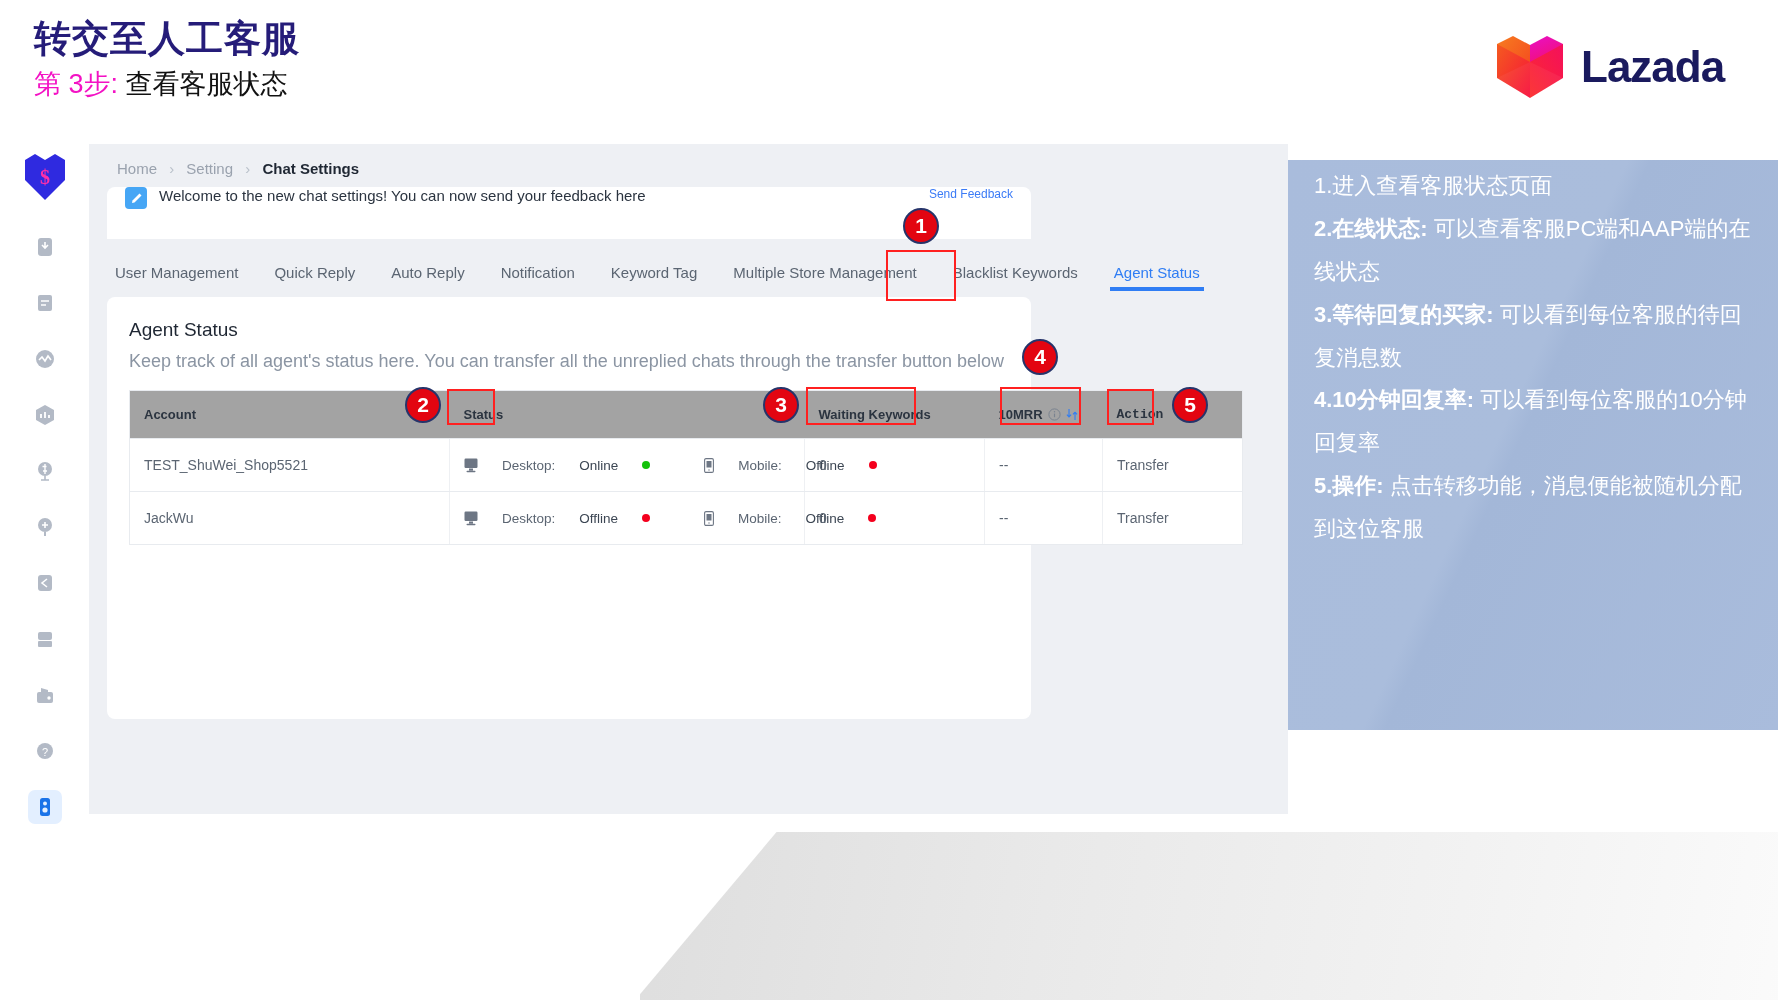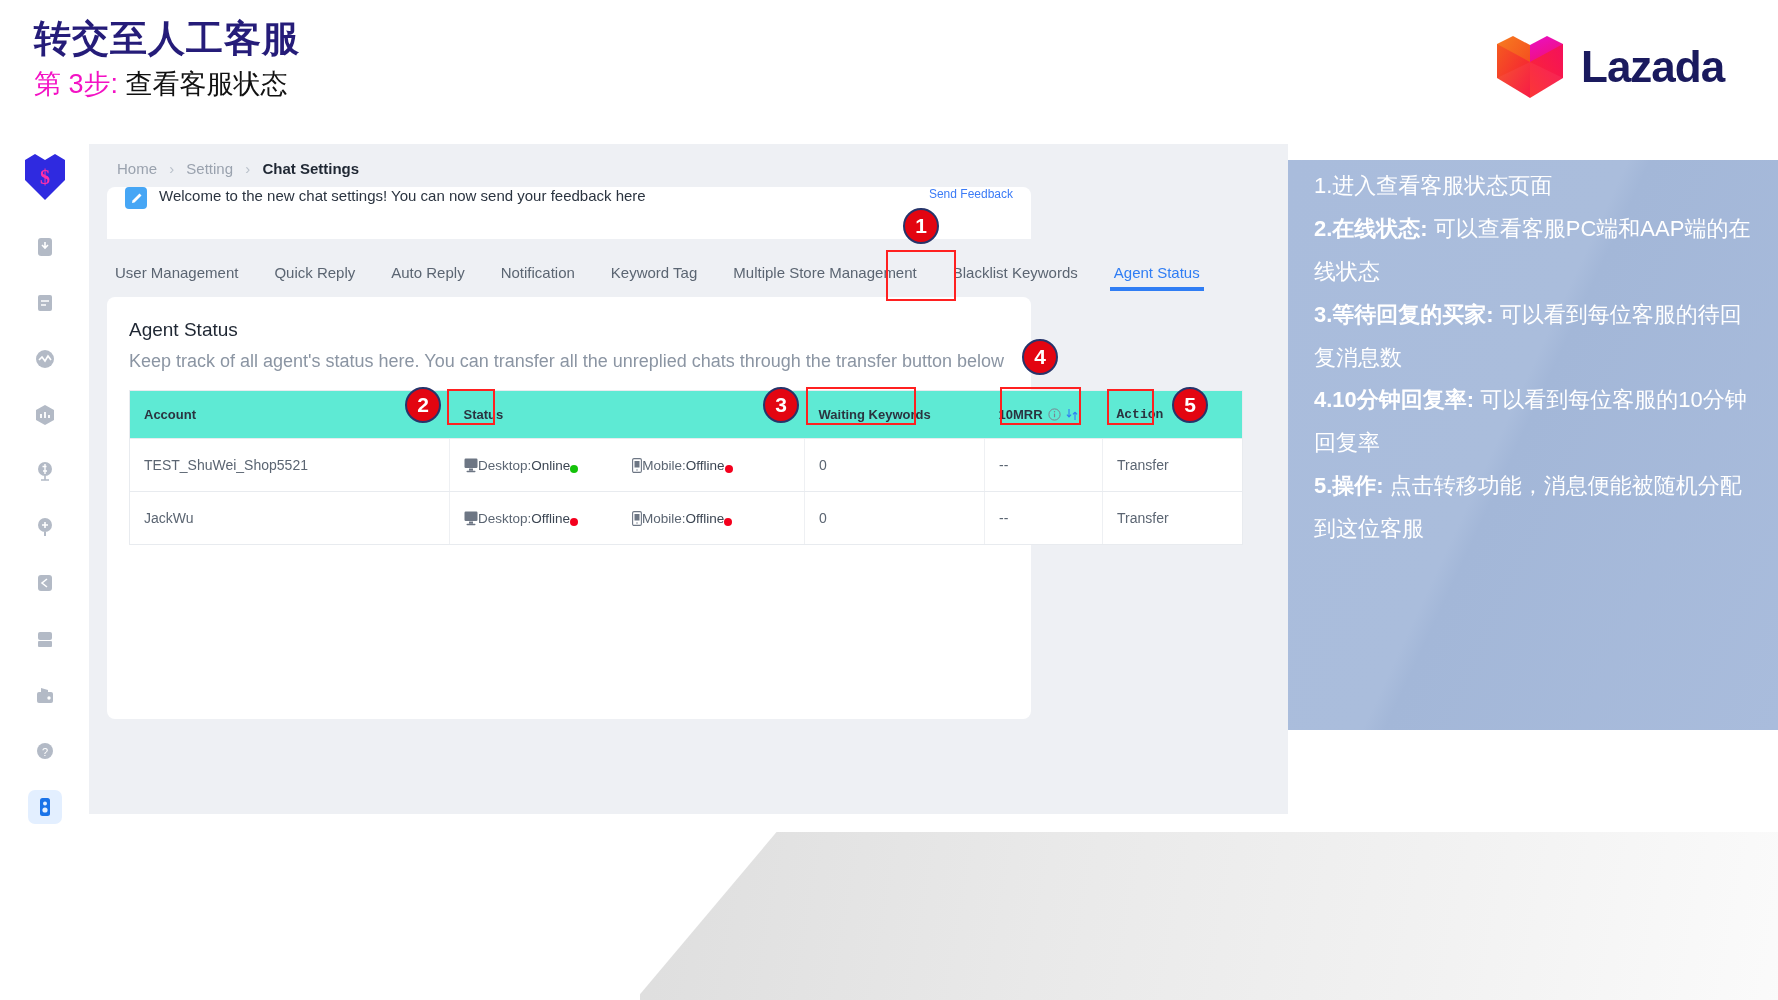--- a/index.html
+++ b/index.html
@@ -92,40 +92,40 @@
 
   .card {
     background: #ffffff; border-radius: 8px; padding: 22px 22px 28px 22px;
     height: 422px;
   }
   .card-title { font-size: 19px; color: #1f2733; margin-bottom: 10px; }
   .card-desc { font-size: 18px; color: #8b95a3; margin-bottom: 18px; }
 
   table.agents { width: 100%; border-collapse: collapse; table-layout: fixed; }
   table.agents th {
-    background: #5eead4; text-align: left; font-size: 13px; font-weight: bold; color: #2b3440;
+    background: #a3a3a3; text-align: left; font-size: 13px; font-weight: bold; color: #2b3440;
     padding: 16px 14px; border-top: 1px solid #e8ebef; border-bottom: 1px solid #e8ebef;
     position: relative;
   }
   table.agents th:first-child { border-left: 1px solid #e8ebef; }
   table.agents th:last-child { border-right: 1px solid #e8ebef; }
   table.agents td {
     font-size: 14px; color: #5b6572; padding: 18px 14px;
     border-bottom: 1px solid #e8ebef; border-right: 1px solid #eef0f3; background: #fff;
   }
   table.agents td:first-child { border-left: 1px solid #e8ebef; }
   table.agents td:last-child { border-right: 1px solid #e8ebef; }
   .col-acct { width: 320px; }
   .col-status { width: 355px; }
   .col-wait { width: 180px; }
   .col-mrr { width: 118px; }
   .col-action { width: 140px; font-family: Liberation Mono, monospace; }
 
   .status-cell { display: flex; align-items: center; gap: 54px; }
-  .st-item { display: flex; align-items: flex-end; gap: 0; white-space: nowrap; font-size: 13.5px; color: #4a5463; }
+  .st-item { display: flex; align-items: center; gap: 24px; white-space: nowrap; font-size: 13.5px; color: #4a5463; }
   .st-lab { color: #5b6572; }
   .st-val { color: #3c4653; }
   .dot { width: 8px; height: 8px; border-radius: 50%; display: inline-block; }
   .dot.on { background: #14c20a; }
   .dot.off { background: #f4001d; }
   .dev-ic { color: #6d7684; display:flex; }
   .transfer { color: #bcc3cc; cursor: pointer; }
   .mrr-head { display: flex; align-items: center; gap: 5px; white-space: nowrap; }
   .info-ic { color:#7a8390; display:flex; }
   .sort-ic { color:#2f7df4; display:flex; }

